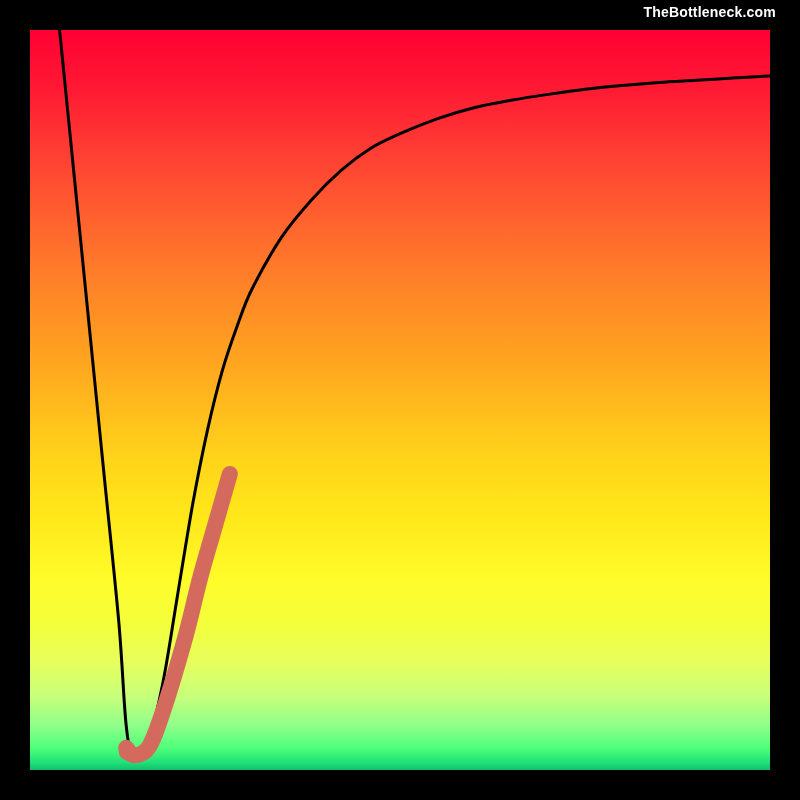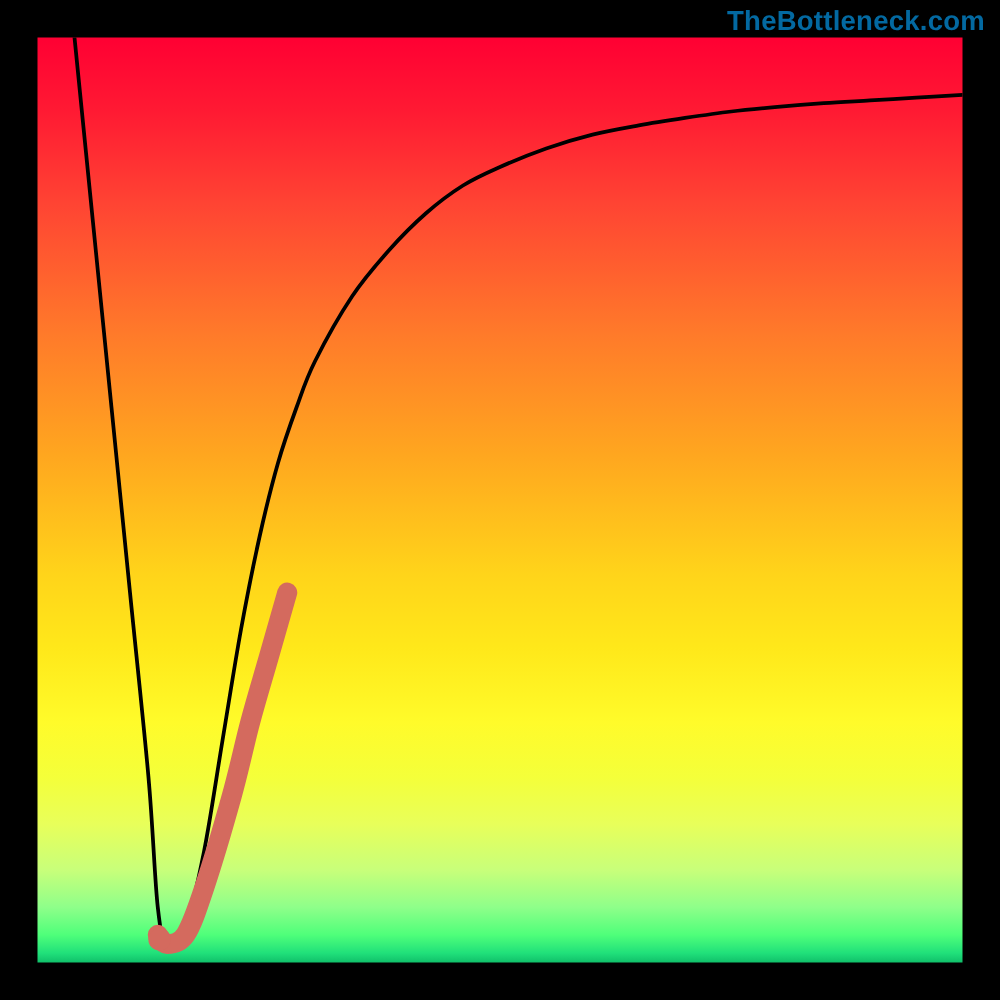--- a/index.html
+++ b/index.html
@@ -39,23 +39,23 @@
       #c8ff7a 90%,
       #8fff8a 94%,
       #4fff7a 97%,
       #20e07a 99%,
       #10c06a 100%
     );
   }
   .watermark {
     position: absolute;
     top: 4px;
-    right: 12px;
-    color: #0369a1;
-    font-size: 22px;
+    right: 24px;
+    color: #ffffff;
+    font-size: 14px;
     font-weight: 600;
     letter-spacing: 0.2px;
     user-select: none;
   }
   svg.curve {
     position: absolute;
     left: 0;
     top: 0;
     width: 740px;
     height: 740px;

